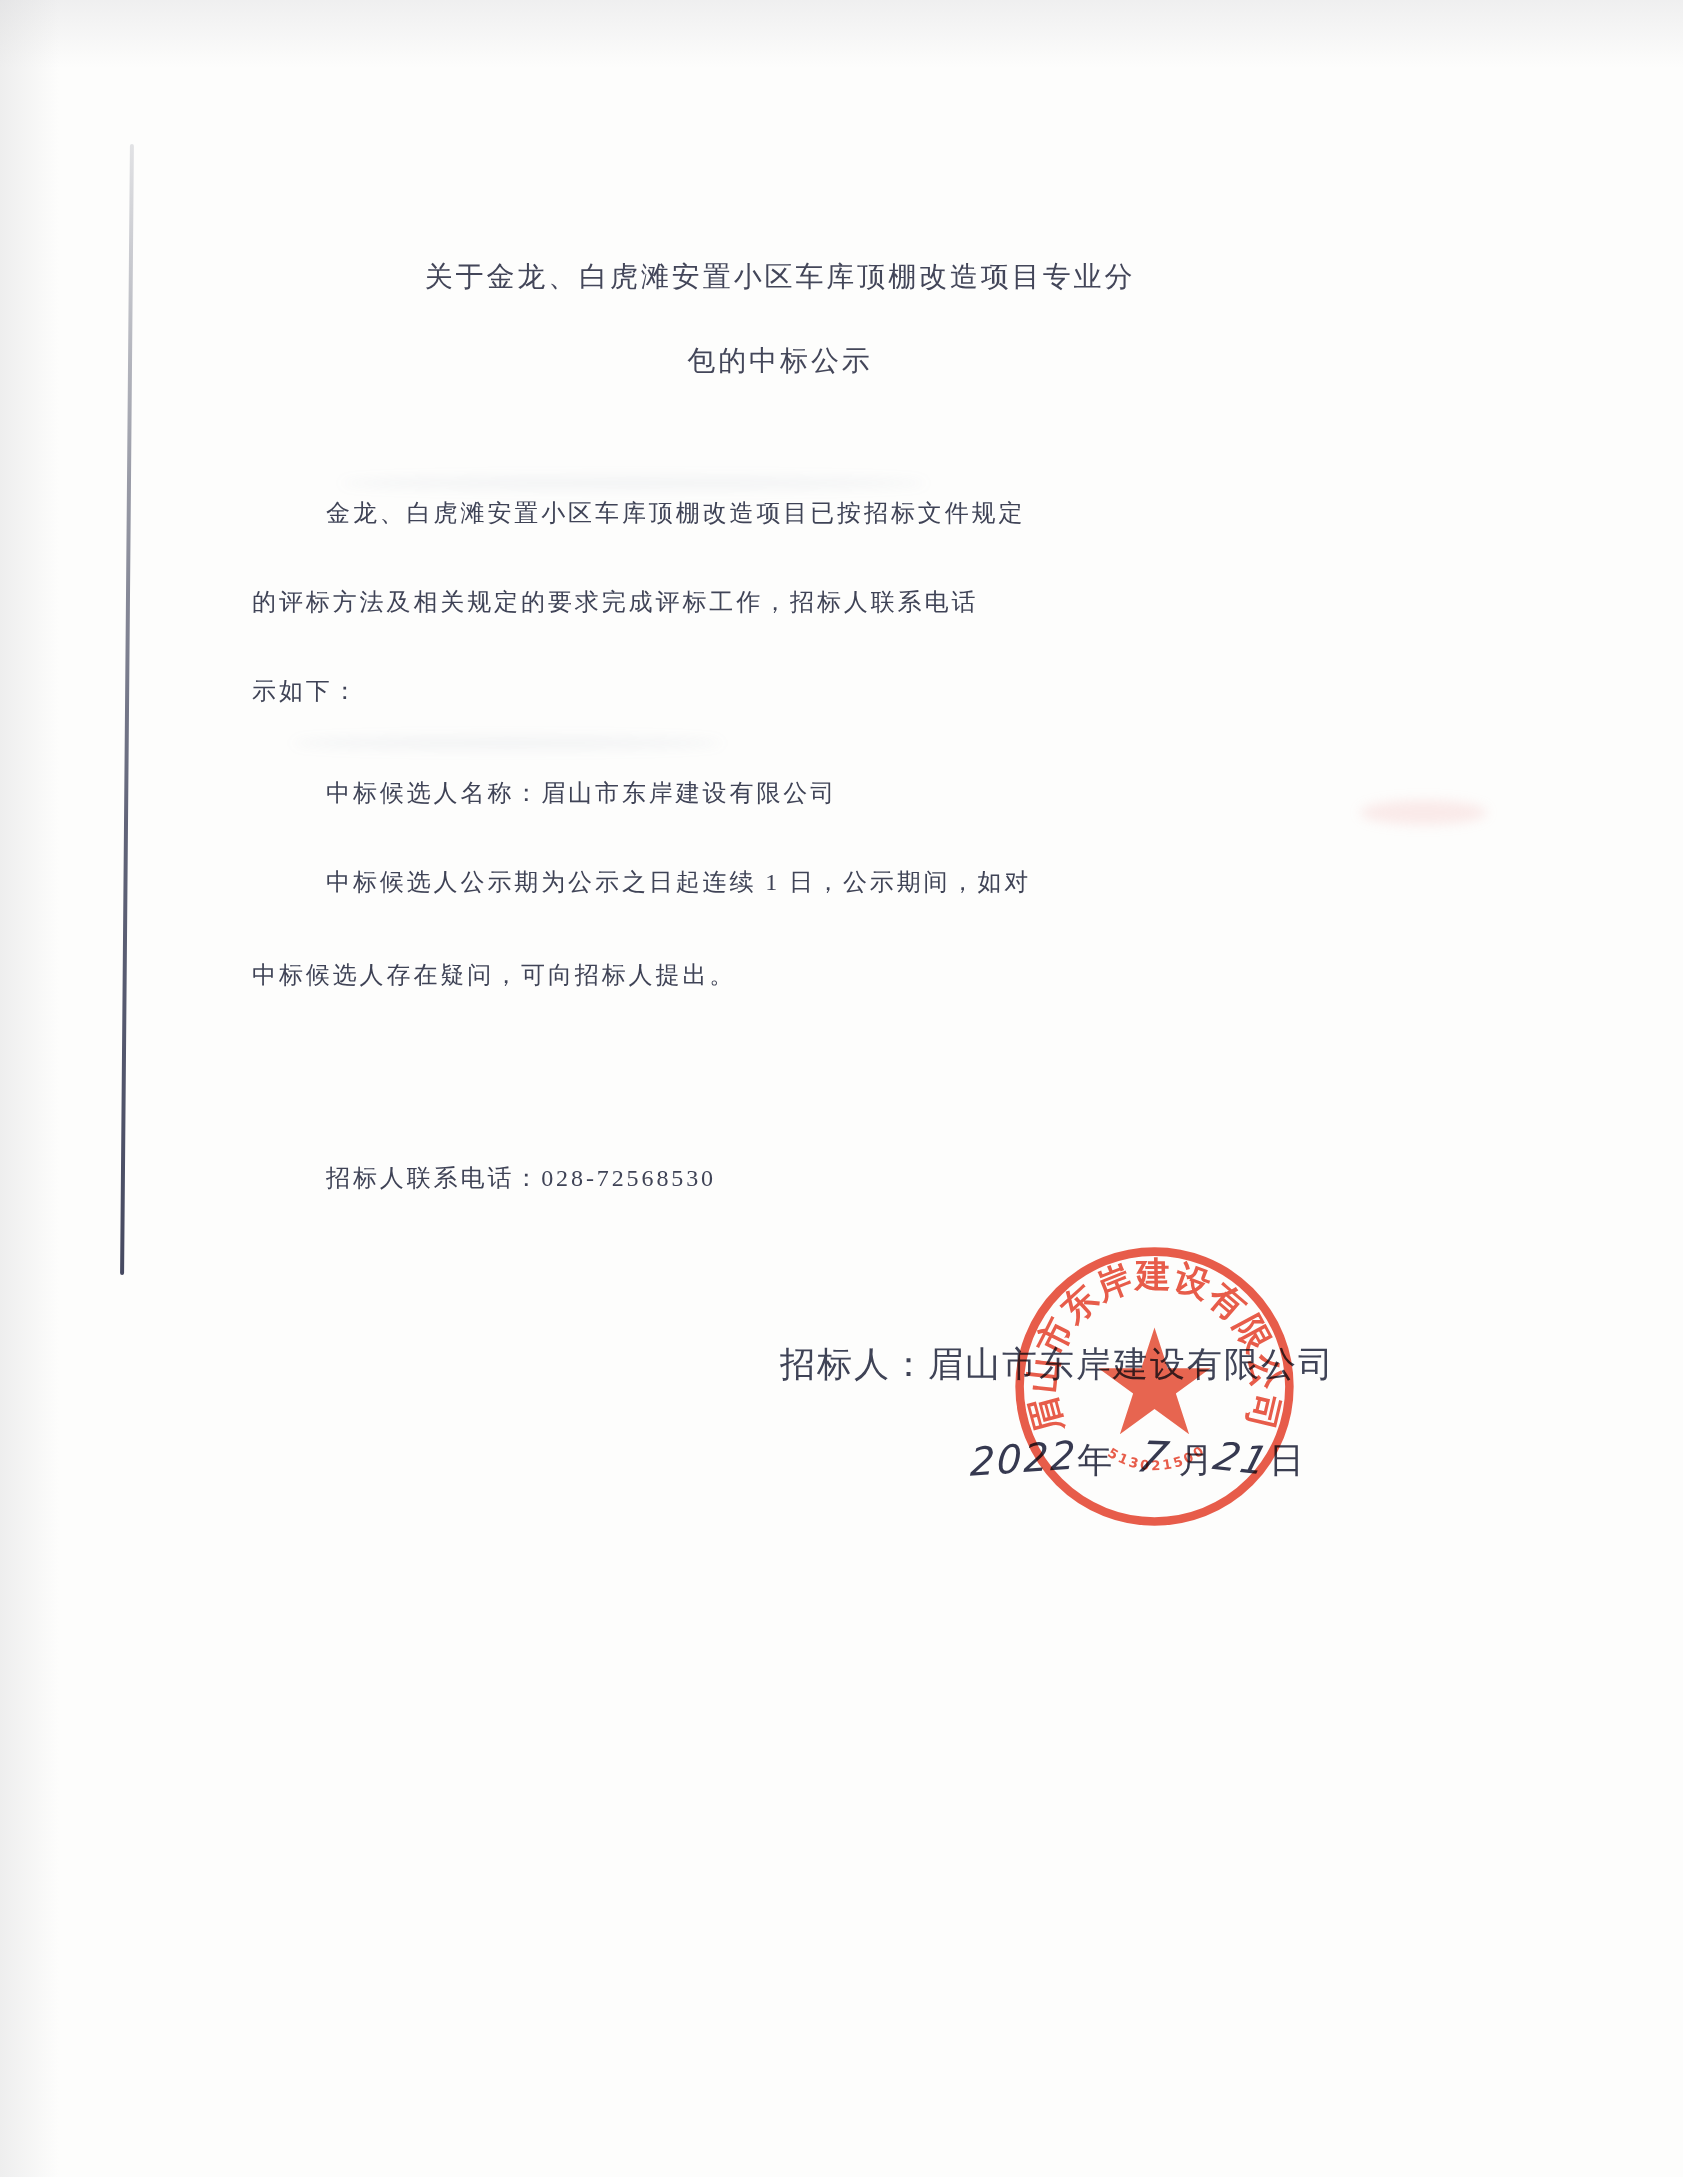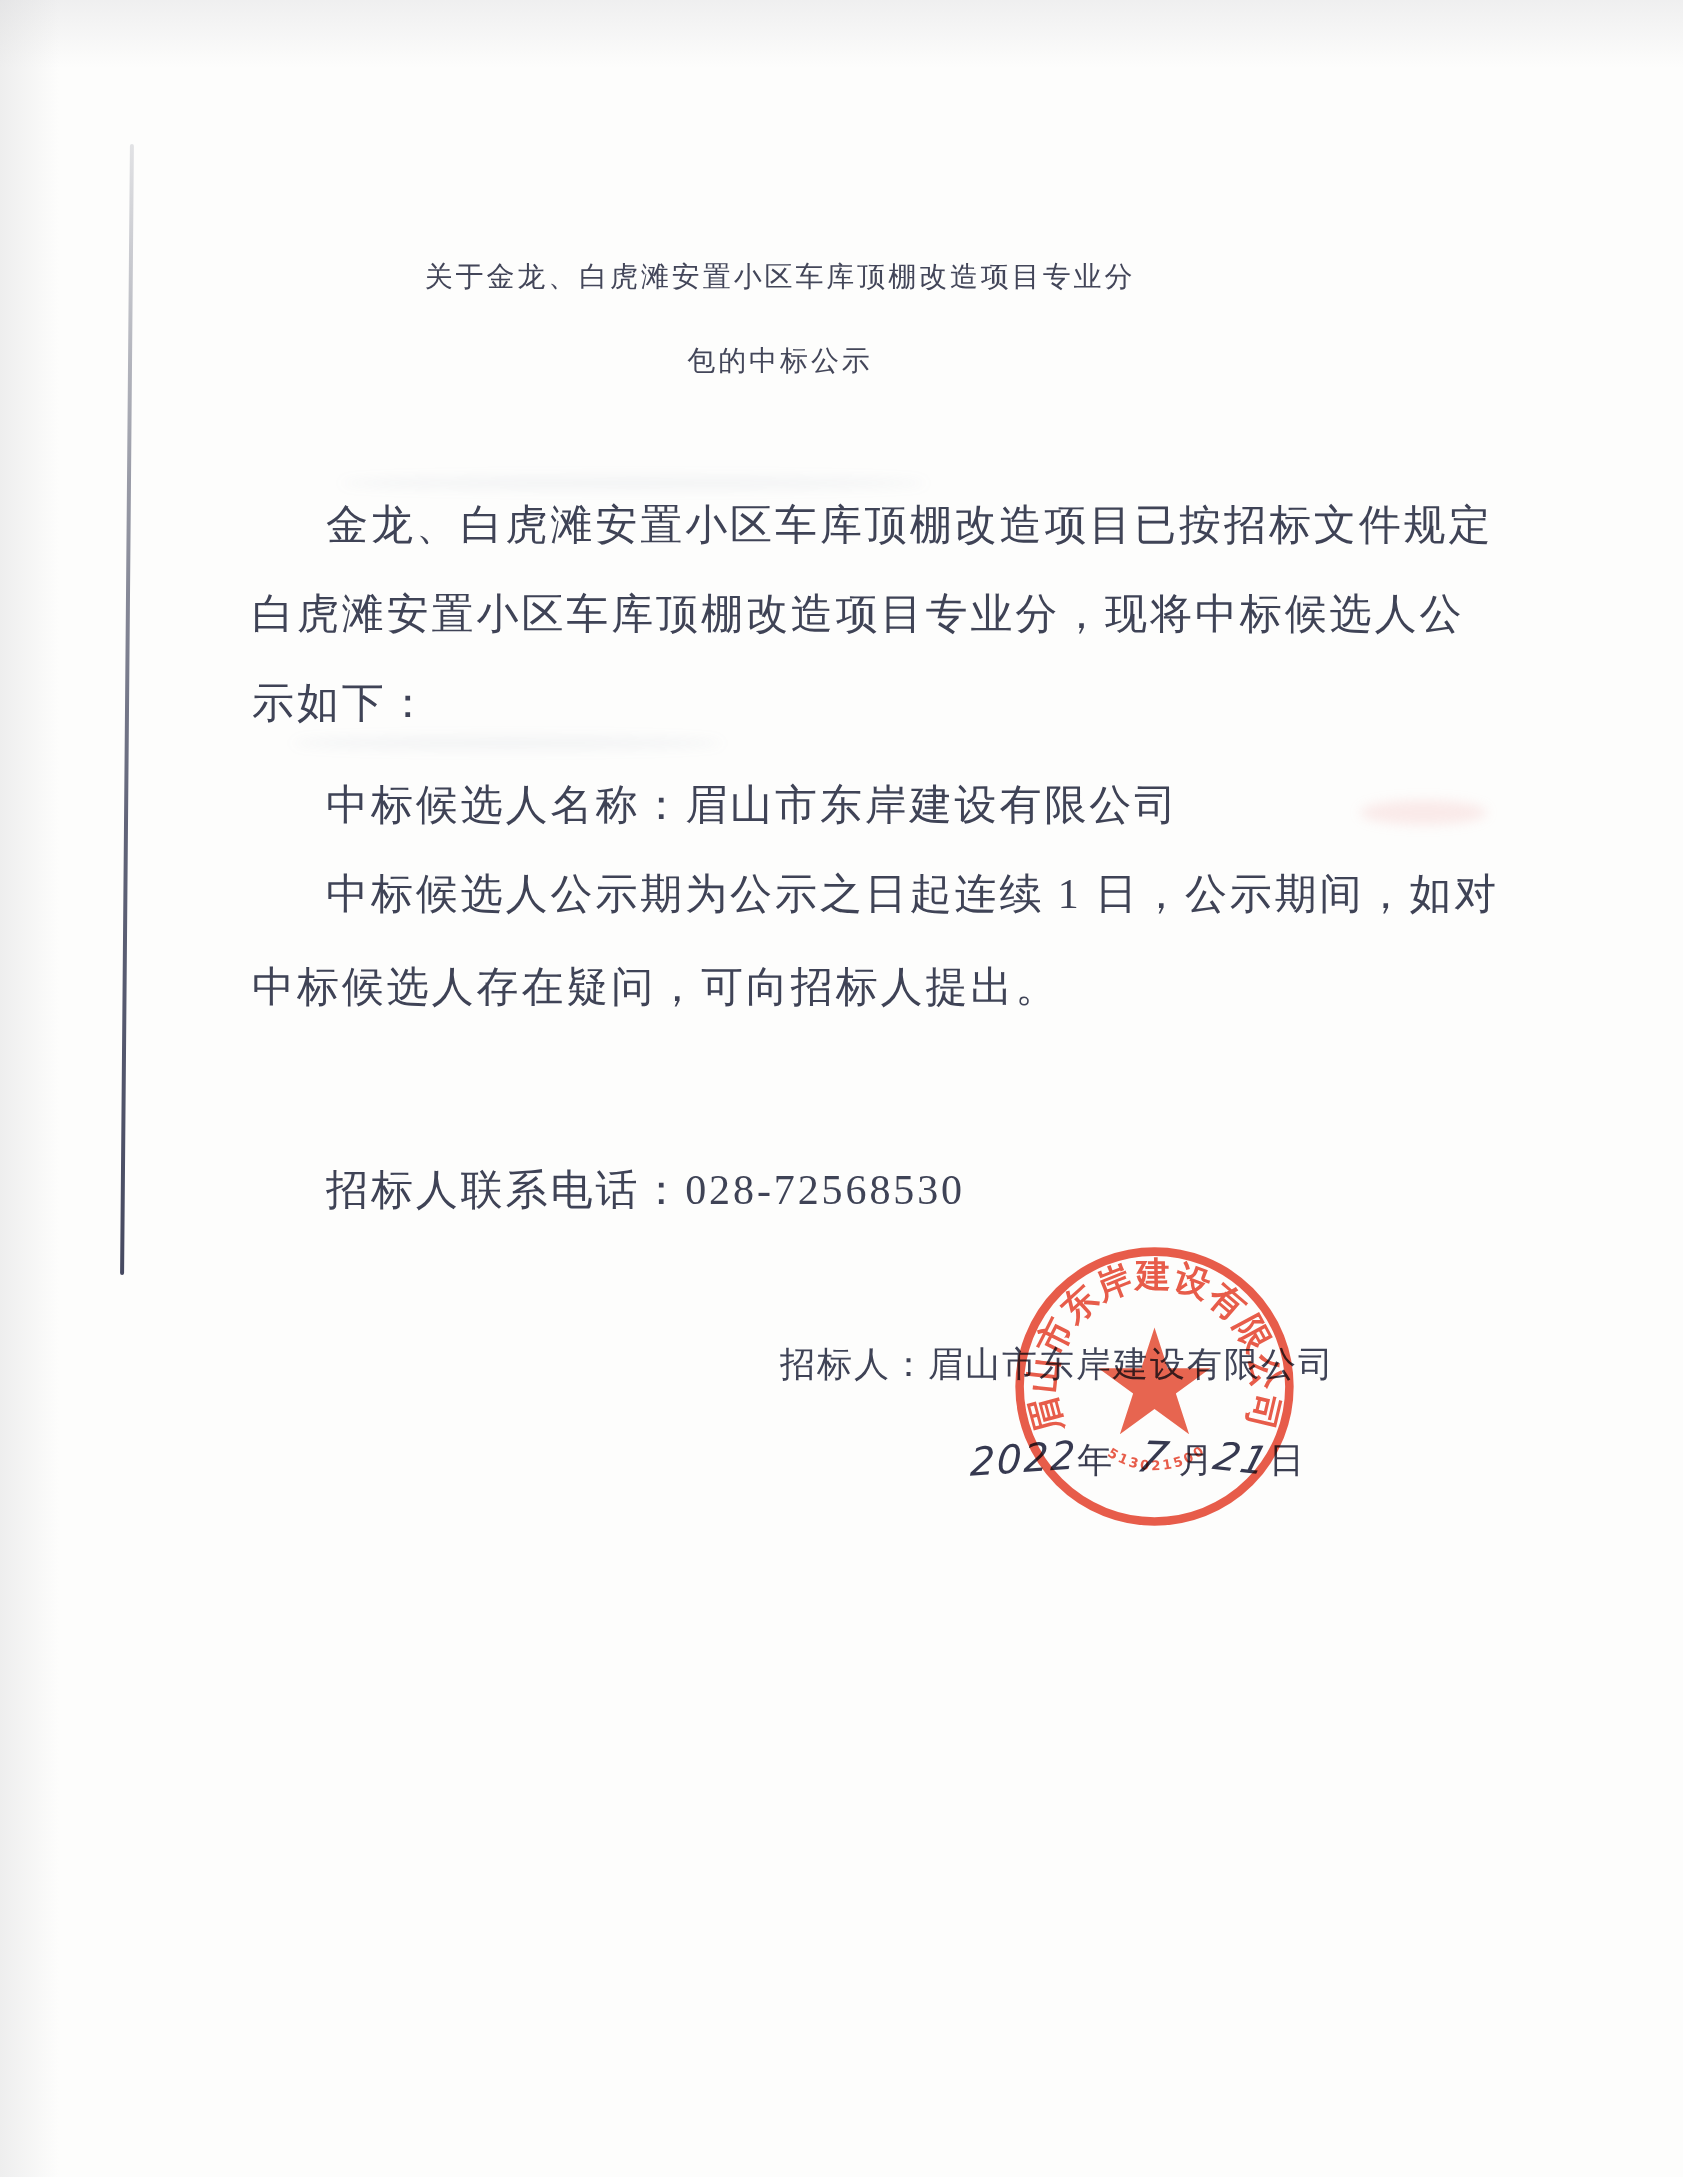--- a/index.html
+++ b/index.html
@@ -34,21 +34,21 @@
 
   .title{
     position:absolute;left:224px;width:1112px;text-align:center;
     font-size:28px;letter-spacing:2.9px;font-weight:500;color:#434659;
   }
   .title.l1{top:258px;}
   .title.l2{top:342px;}
 
   .bline{
     position:absolute;left:252px;width:1229px;
-    font-size:42px;letter-spacing:2.9px;white-space:nowrap;color:#3f4356;
+    font-size:24px;letter-spacing:2.9px;white-space:nowrap;color:#3f4356;
   }
   .indent{padding-left:74px;}
   .t0{top:497px;} .t1{top:586px;} .t2{top:675px;}
   .t3{top:777px;} .t4{top:866px;} .t5{top:959px;}
   .t6{top:1162px;}
 
   .sig-line{
     position:absolute;left:780px;top:1341px;
     font-size:35px;letter-spacing:2px;white-space:nowrap;color:#3f4356;
   }
@@ -81,21 +81,21 @@
   <div class="smudge pink"></div>
   <div class="smudge gray1"></div>
   <div class="smudge gray2"></div>
 
   <div class="content">
 
     <div class="title l1">关于金龙、白虎滩安置小区车库顶棚改造项目专业分</div>
     <div class="title l2">包的中标公示</div>
 
     <div class="bline t0 indent">金龙、白虎滩安置小区车库顶棚改造项目已按招标文件规定</div>
-    <div class="bline t1">白虎滩安置小区车库顶棚改造项目专业分，现将中标候选人公</div>
+    <div class="bline t1">的评标方法及相关规定的要求完成评标工作，招标人联系电话</div>
     <div class="bline t2">示如下：</div>
     <div class="bline t3 indent">中标候选人名称：眉山市东岸建设有限公司</div>
     <div class="bline t4 indent">中标候选人公示期为公示之日起连续 1 日，公示期间，如对</div>
     <div class="bline t5">中标候选人存在疑问，可向招标人提出。</div>
     <div class="bline t6 indent">招标人联系电话：028-72568530</div>
 
     <div class="sig-line"><span>招标人：</span><span>眉山市东岸建设有限公司</span></div>
 
     <div class="date-line"><span class="hand">2022</span><span>年</span><span class="dsp"></span><span class="hand month">7</span><span class="dsp2"></span><span>月</span><span class="hand day">21</span><span>日</span></div>
 

